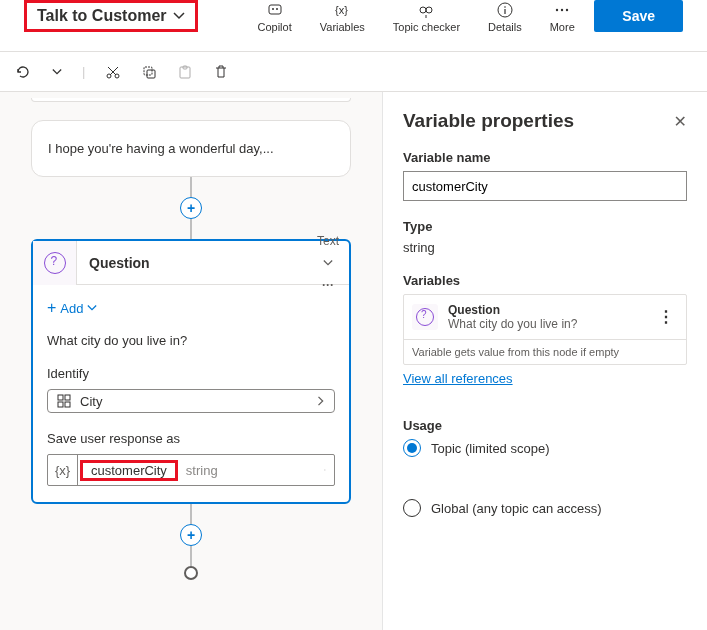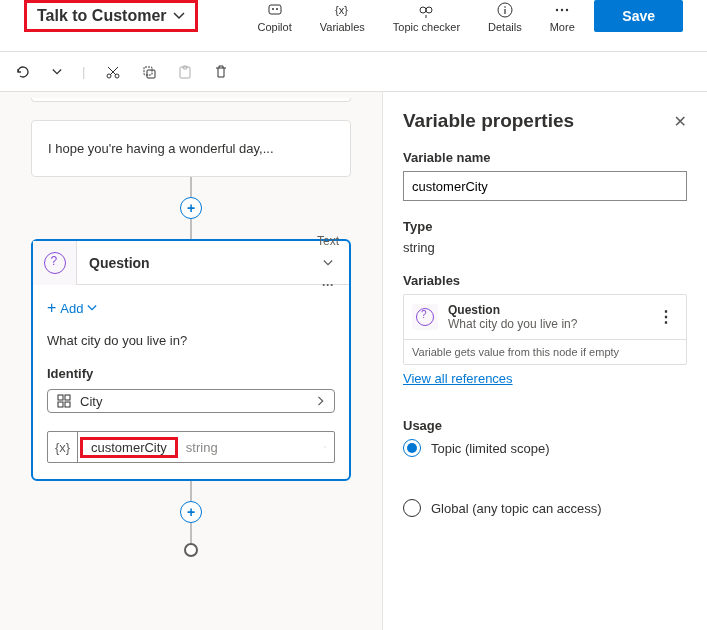--- a/index.html
+++ b/index.html
@@ -13,37 +13,37 @@
   .tool .ticon { height: 20px; display: flex; align-items: center; justify-content: center; }
   .spacer { flex: 1; }
   .save-btn { background: #0078d4; color: #fff; border: none; padding: 8px 28px; font-size: 14px; font-weight: 600; border-radius: 2px; cursor: pointer; }
   
   .secondbar { display: flex; align-items: center; gap: 20px; height: 40px; padding: 0 14px; border-bottom: 1px solid #e1dfdd; }
   .secondbar .sep { color: #d0cece; }
   
   .main { display: flex; height: calc(630px - 92px); }
   .canvas { width: 383px; background: #faf9f8; padding: 6px; overflow: hidden; border-right: 1px solid #e5e5e5; display: flex; flex-direction: column; align-items: center; }
   
-  .msg-card { background: #fff; border: 1px solid #e1dfdd; border-radius: 4px; width: 320px; padding: 20px 16px; color: #323130; font-size: 13px; margin-top: 18px; }
+  .msg-card { background: #fff; border: 1px solid #e1dfdd; border-radius: 12px; width: 320px; padding: 20px 16px; color: #323130; font-size: 13px; margin-top: 18px; }
   
   .connector { width: 2px; background: #bfbfbf; height: 20px; }
   .add-circle { width: 22px; height: 22px; border-radius: 50%; border: 1px solid #0078d4; background: #fff; color: #0078d4; display: flex; align-items: center; justify-content: center; font-size: 14px; font-weight: 600; cursor: pointer; }
   
   .question-card { background: #fff; border: 2px solid #0078d4; border-radius: 6px; width: 320px; }
   .qhead { display: flex; align-items: center; border-bottom: 1px solid #e1dfdd; height: 44px; }
   .qicon { width: 44px; height: 44px; display: flex; align-items: center; justify-content: center; border-right: 1px solid #e1dfdd; background: #faf7fb; }
   .qicon-inner { width: 22px; height: 22px; border: 1.5px solid #8a4cd6; border-radius: 50%; position: relative; }
   .qicon-inner::after { content: "?"; color: #8a4cd6; font-size: 12px; position: absolute; top: 1px; left: 6px; }
   .qtitle { flex: 1; padding: 0 12px; font-weight: 600; font-size: 14px; }
   .qhead-right { display: flex; gap: 10px; align-items: center; padding-right: 10px; font-size: 12px; color: #605e5c; flex-direction: column; }
   
   .qbody { padding: 12px 14px 16px; }
   .addrow { display: flex; align-items: center; gap: 4px; color: #0078d4; font-size: 13px; cursor: pointer; padding: 2px 0; }
   .qtext { margin: 14px 0 18px; color: #323130; }
-  .field-label { font-weight: 700; margin-bottom: 8px; font-size: 13px; }
+  .field-label { font-weight: 400; margin-bottom: 8px; font-size: 13px; }
   .select-box { border: 1px solid #8a8886; border-radius: 4px; height: 24px; display: flex; align-items: center; padding: 0 8px; gap: 8px; cursor: pointer; font-size: 13px; background: #fff; }
   .select-box .chev { margin-left: auto; }
   .var-box { border: 1px solid #8a8886; border-radius: 2px; height: 32px; display: flex; align-items: center; padding: 0 0 0 0; background: #fff; cursor: pointer; }
   .var-x { width: 30px; display: flex; justify-content: center; border-right: 1px solid #8a8886; height: 100%; align-items: center; color: #605e5c; }
   .var-name { padding: 0 8px; border: 3px solid #e81123; margin: 0 2px; font-size: 13px; }
   .var-type { color: #8a8886; padding: 0 6px; font-size: 13px; }
   .var-box .chev { margin-left: auto; padding-right: 8px; }
   
   .end-circle { width: 14px; height: 14px; border: 2px solid #605e5c; border-radius: 50%; background: #fff; }
   
@@ -223,20 +223,21 @@
               <rect x="9" y="2" width="5" height="5" stroke="#323130" fill="none"></rect>
               <rect x="2" y="9" width="5" height="5" stroke="#323130" fill="none"></rect>
               <rect x="9" y="9" width="5" height="5" stroke="#323130" fill="none"></rect>
             </svg>
           <span>City</span>
           <svg class="chev" width="10" height="10" viewBox="0 0 12 12">
               <path d="M3 1 L8 6 L3 11" stroke="#605e5c" stroke-width="1.5" fill="none"></path>
             </svg>
         </div>
         <div style="height:18px"></div>
+        <div class="field-label">Save user response as</div>
         <div class="var-box">
           <div class="var-x">{x}</div>
           <span class="var-name">customerCity</span>
           <span class="var-type">string</span>
           <svg class="chev" width="10" height="10" viewBox="0 0 12 12">
               <path d="M3 1 L8 6 L3 11" stroke="#605e5c" stroke-width="1.5" fill="none"></path>
             </svg>
         </div>
       </div>
     </div>

